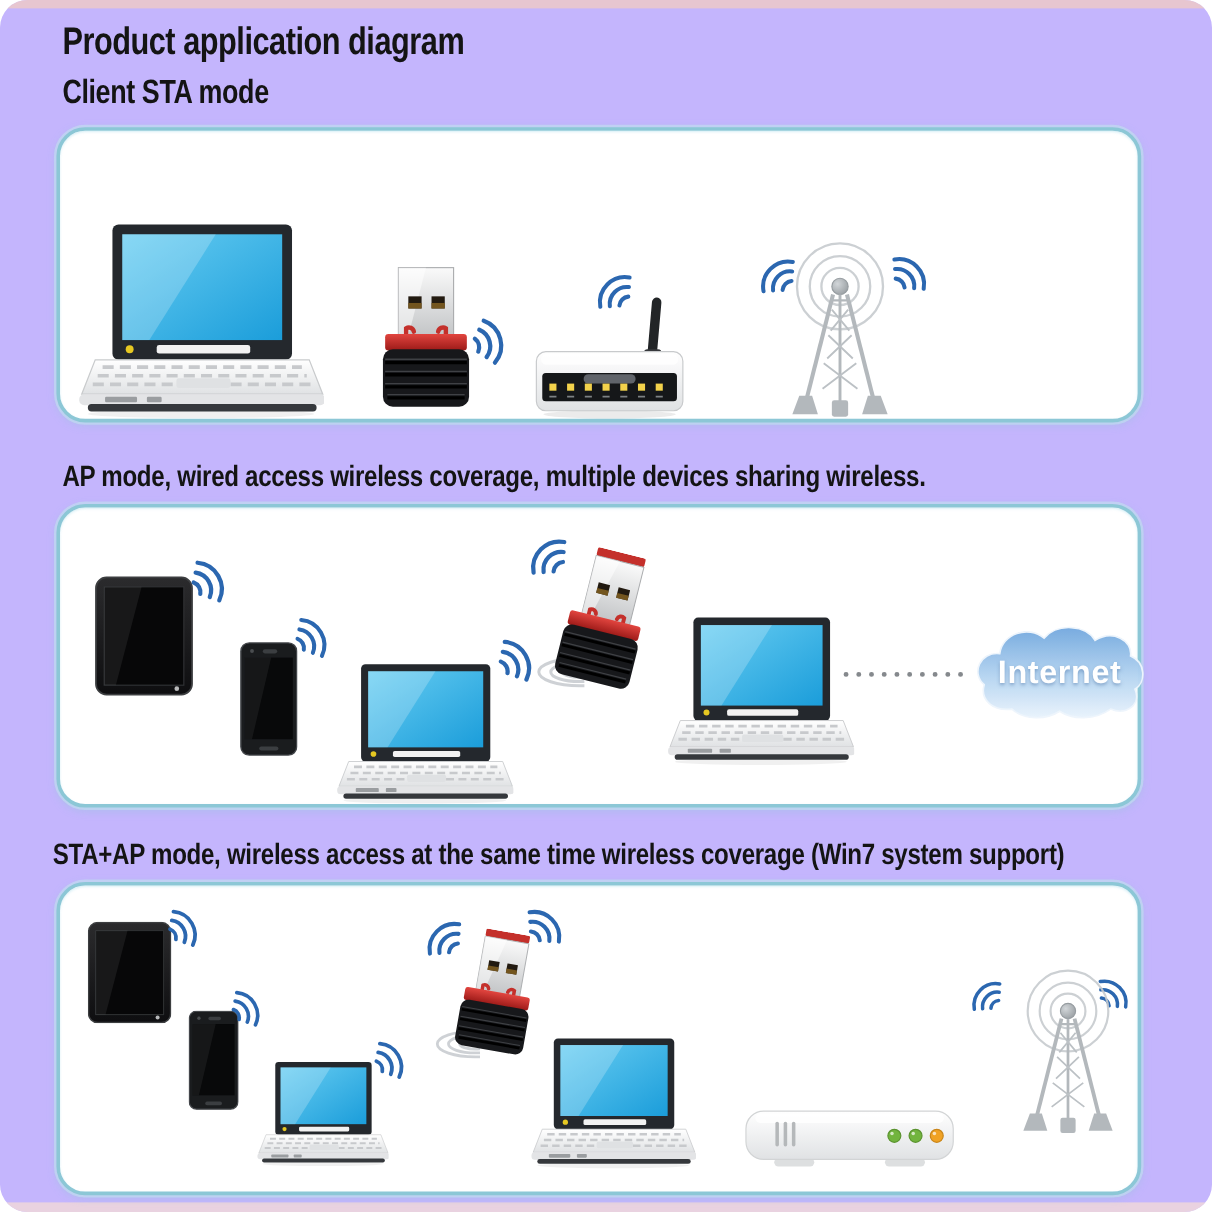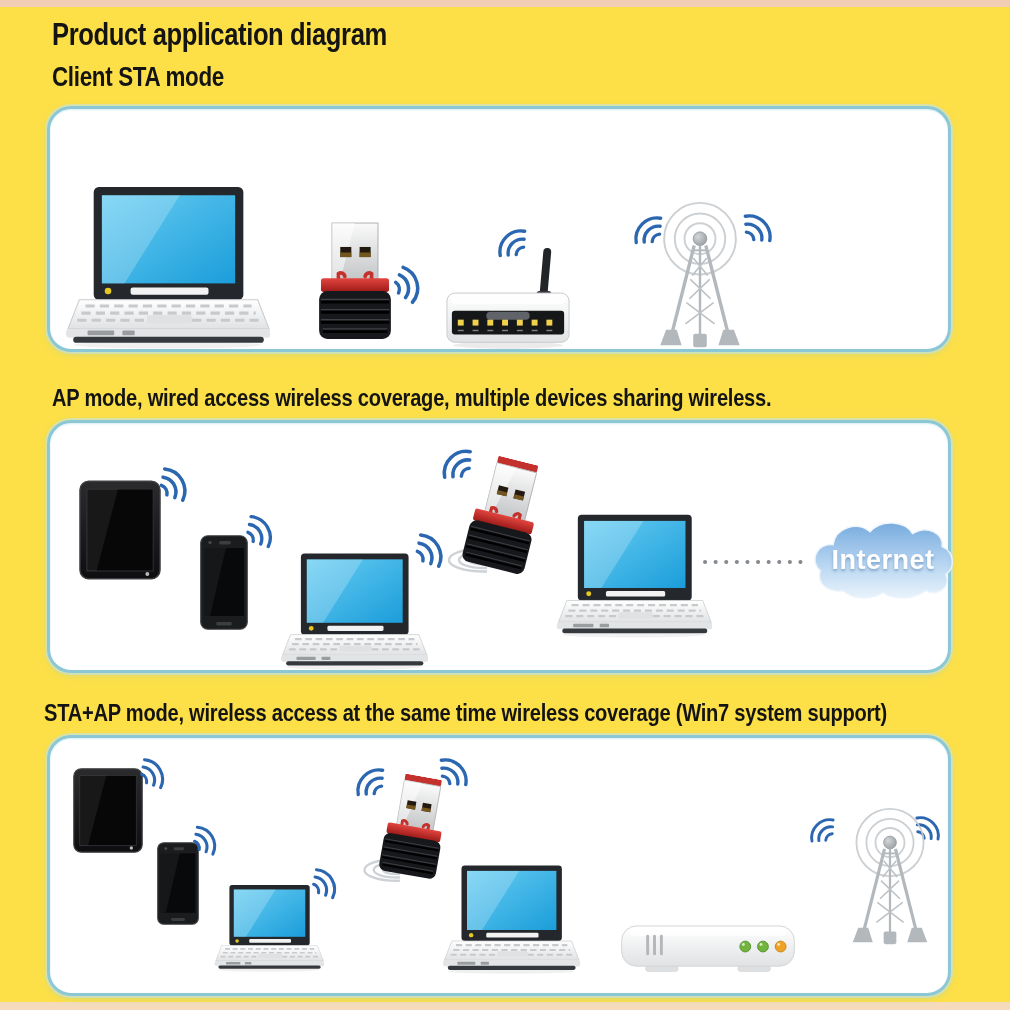--- a/index.html
+++ b/index.html
@@ -1,17 +1,17 @@
 <!DOCTYPE html>
 <html><head>
 <meta charset="utf-8">
 <style>
   html,body{margin:0;padding:0;background:#ffffff;}
-  .stage{position:relative;width:1010px;height:1010px;background:#fde047;overflow:hidden;
-         font-family:"Liberation Sans",sans-serif;}
+  .stage{position:relative;width:1010px;height:1010px;background:#c4b5fd;overflow:hidden;
+         font-family:"Liberation Sans",sans-serif;border-radius:23px;}
   .edge-strip{position:absolute;left:0;width:100%;}
   .edge-strip.top{top:0;height:7px;background:#edc9c8;opacity:.85;}
   .edge-strip.bottom{bottom:0;height:8px;background:#f3dad8;opacity:.8;}
 
   .ttl{position:absolute;margin:0;color:#141414;font-weight:bold;transform-origin:left top;}
   .title-main{left:52px;top:16px;font-size:32px;letter-spacing:-.5px;transform:scaleX(.8);}
   .h-sta{left:52px;top:61px;font-size:28px;letter-spacing:-.4px;transform:scaleX(.8);}
   .h-ap{left:52px;top:384px;font-size:24.5px;letter-spacing:-.3px;transform:scaleX(.82);white-space:nowrap;}
   .h-staap{left:44px;top:699px;font-size:24.5px;letter-spacing:-.3px;transform:scaleX(.82);white-space:nowrap;}
 

